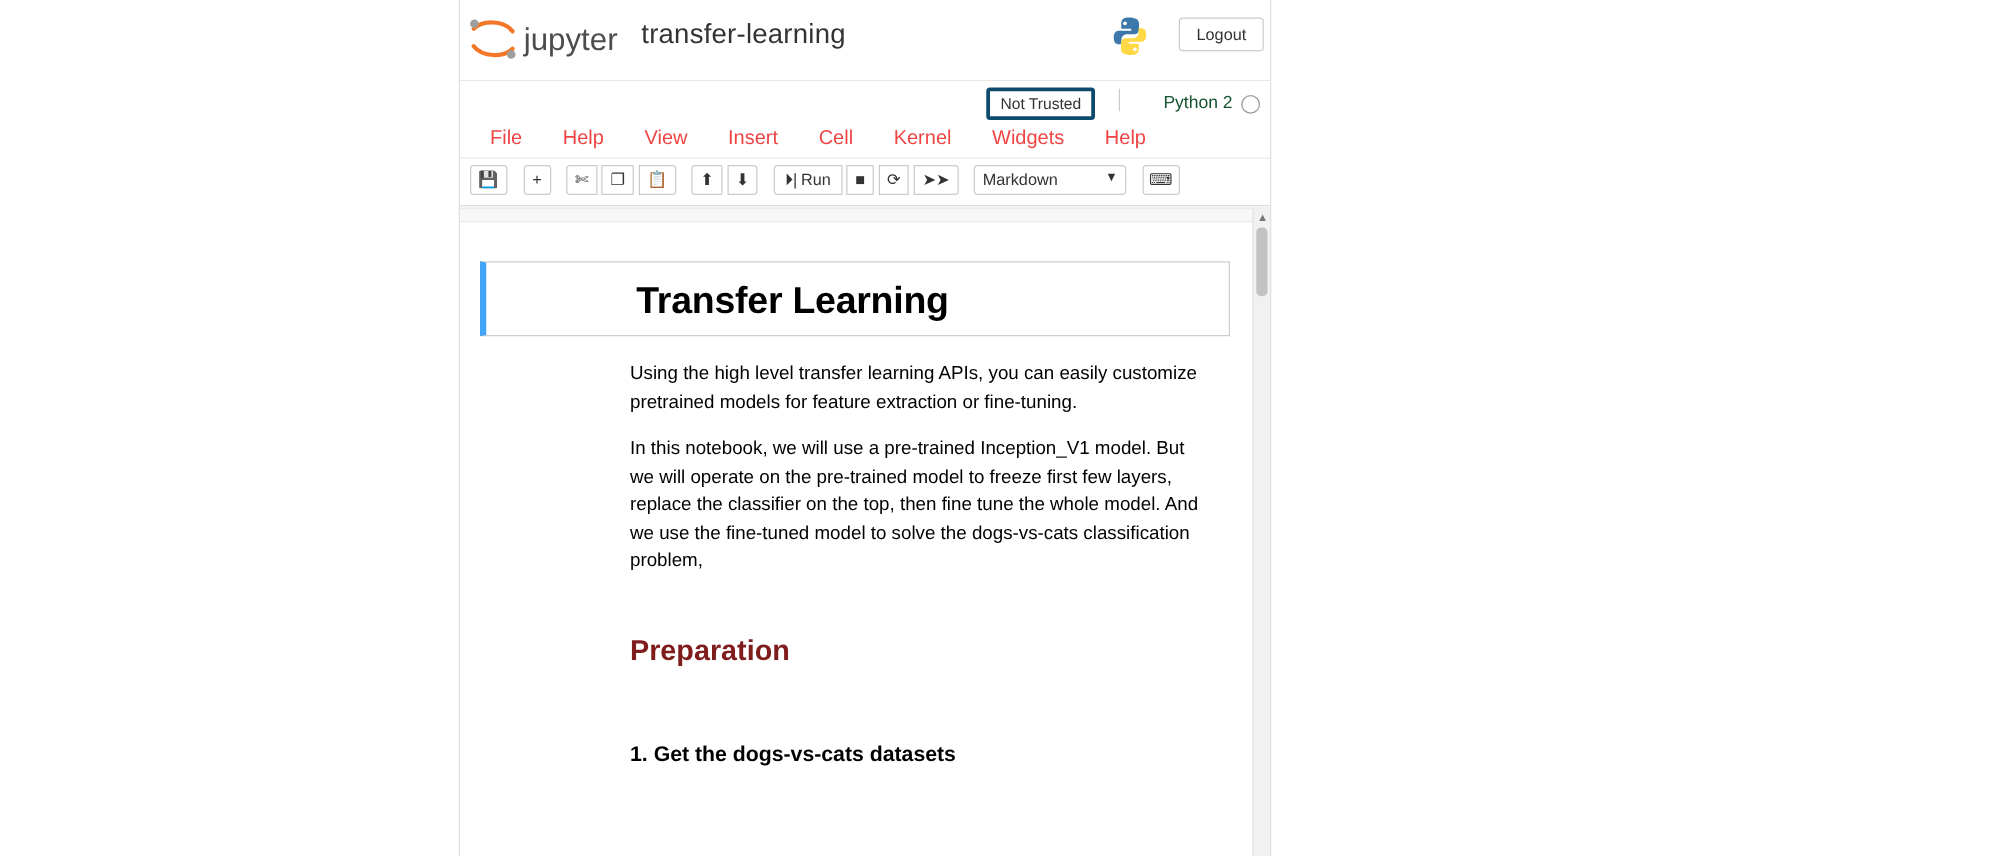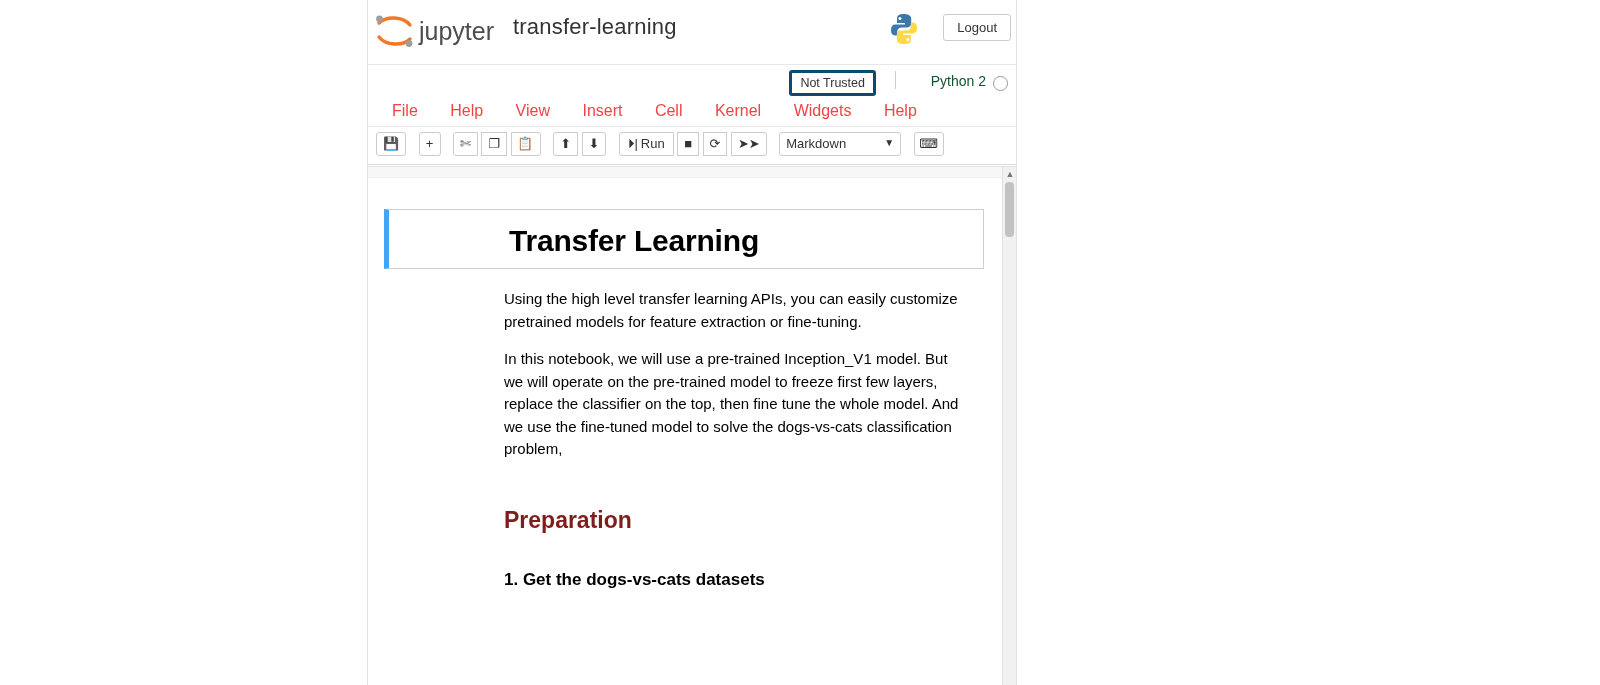--- a/index.html
+++ b/index.html
@@ -317,21 +317,21 @@
   p.md {
     margin: 0 0 15px 0;
     font-size: 15px;
     line-height: 1.5;
     color: #000;
   }
   p.md:last-child { margin-bottom: 0; }
 
   .cell.text-cell { margin-top: 13px; }
   .cell.prep-cell { margin-top: 34px; }
-  .cell.sub-cell { margin-top: 24px; }
+  .cell.sub-cell { margin-top: 48px; }
   .cell.dl-cell { margin-top: 24px; }
 </style>
 </head>
 <body>
 
 <div id="screen">
 
   <div id="notebook-app">
 
     <div class="nb-header">

